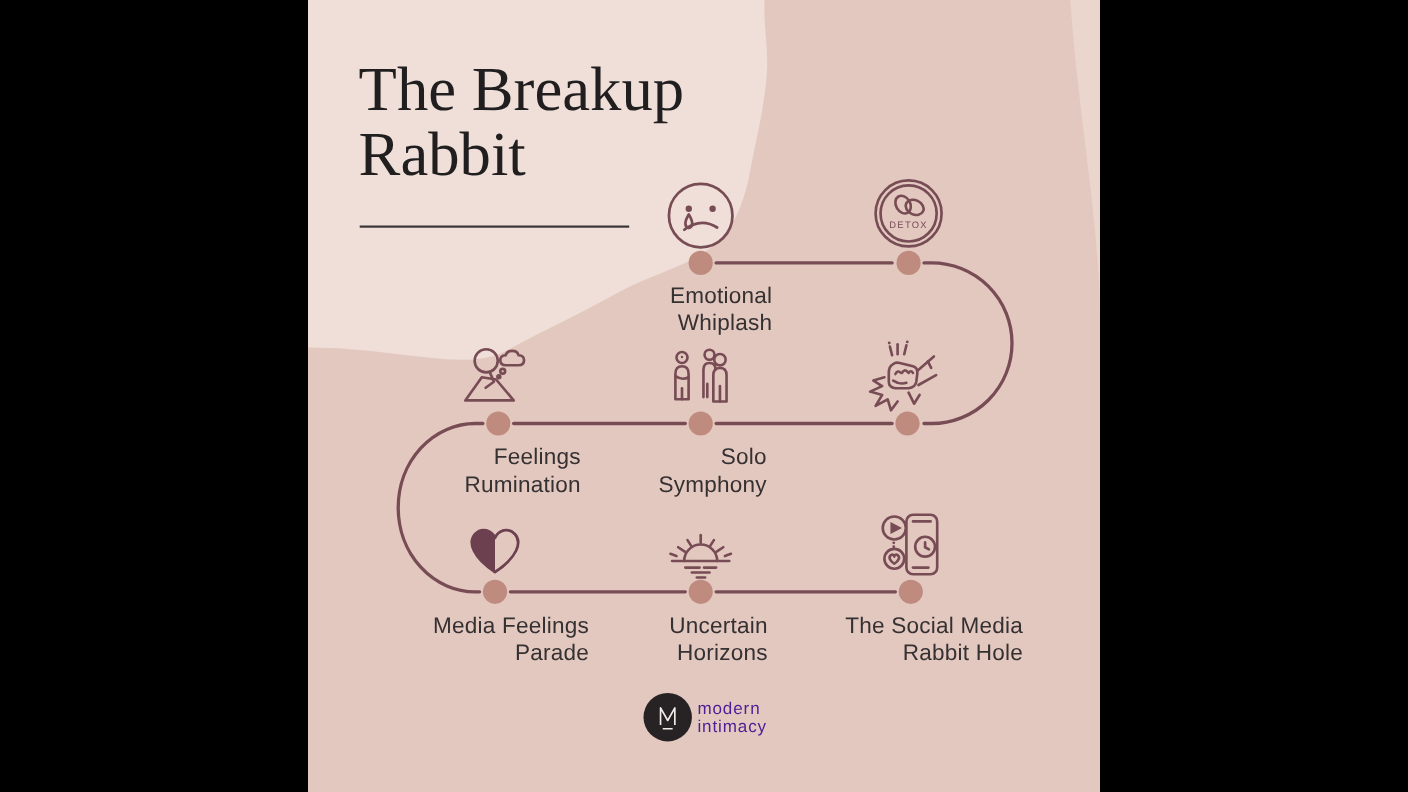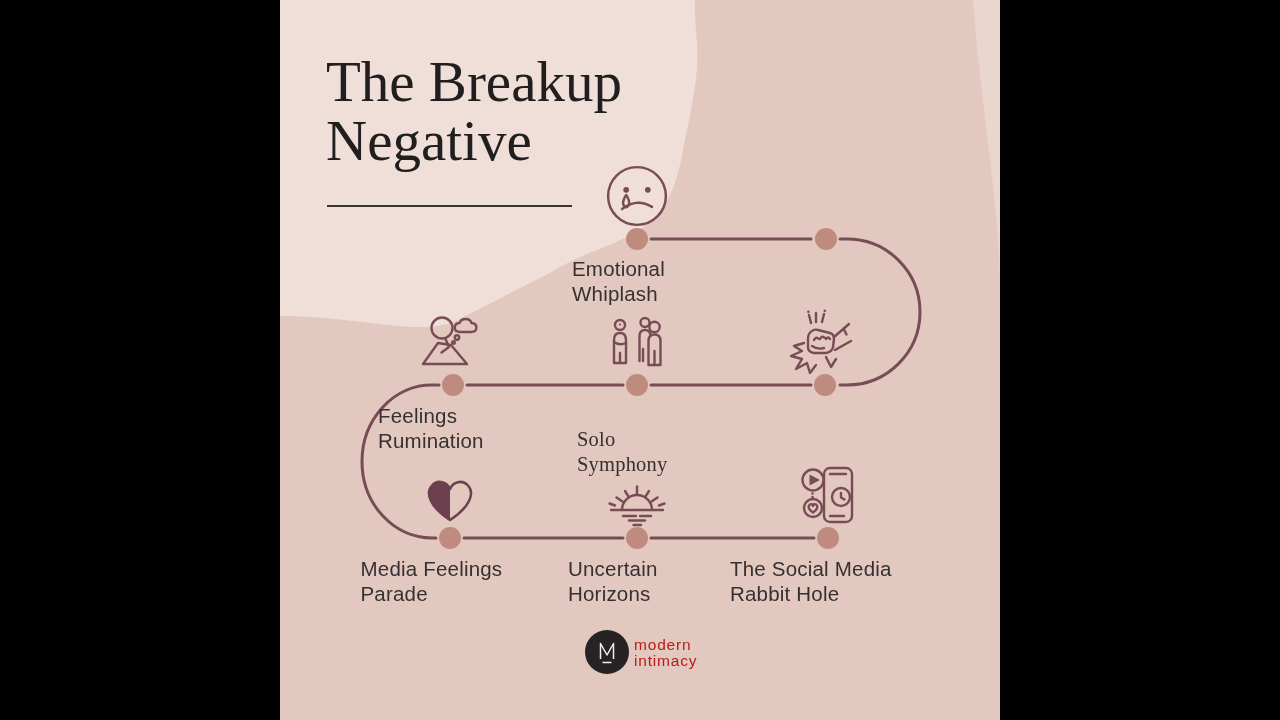--- a/index.html
+++ b/index.html
@@ -2,43 +2,43 @@
 <html><head>
 <meta charset="utf-8">
 <style>
   html,body{margin:0;padding:0;background:#000;width:1280px;height:720px;overflow:hidden;}
   .stage{position:relative;width:1280px;height:720px;background:#000;font-family:"Liberation Sans",sans-serif;}
   .canvas{position:absolute;left:280px;top:0;width:720px;height:720px;background:#e3c8c0;overflow:hidden;}
   .bgsvg{position:absolute;left:0;top:0;width:720px;height:720px;}
   .title{position:absolute;left:46px;top:52px;font-family:"Liberation Serif",serif;font-size:57px;line-height:1.04;color:#211e1f;letter-spacing:0px;}
   .divider{position:absolute;left:47px;top:205px;width:245px;height:2px;background:#3b3536;}
   .subtitle{position:absolute;left:46px;top:219px;width:270px;font-size:19.5px;font-style:italic;line-height:1.32;color:#2e2a2b;letter-spacing:0.2px;}
-  .phase-label{position:absolute;transform:translateX(-50%);text-align:left;font-size:20.5px;line-height:1.24;color:#353031;letter-spacing:0.2px;}
+  .phase-label{position:absolute;transform:translateX(-50%);text-align:right;font-size:20.5px;line-height:1.24;color:#353031;letter-spacing:0.2px;}
   .icon{position:absolute;}
   .icon svg{display:block;}
   .roadmap{position:absolute;left:0;top:0;width:720px;height:720px;pointer-events:none;}
   .logo-circle{position:absolute;left:305px;top:630px;width:44px;height:44px;border-radius:50%;background:#272324;}
-  .brand{position:absolute;left:354px;top:637px;font-size:15.5px;line-height:1.05;color:#b91c1c;letter-spacing:0.8px;}
+  .brand{position:absolute;left:354px;top:637px;font-size:15.5px;line-height:1.05;color:#4c1d95;letter-spacing:0.8px;}
   .stroke{fill:none;stroke:#784c55;stroke-width:2.4;stroke-linecap:round;stroke-linejoin:round;}
   .fillplum{fill:#784c55;stroke:none;}
 </style>
 </head>
 <body>
 
 <div class="stage">
   <div class="canvas">
 
     <svg class="bgsvg" viewBox="0 0 720 720">
       <path d="M0 0 L415 0 C414 25 419 45 417 68 C415 95 409 120 403 150 C398 178 390 205 370 222 C345 243 310 250 282 266 C250 284 215 300 178 320 C140 338 80 316 0 316 Z" fill="#efdfd8"></path>
       <path d="M693 0 C698 70 707 130 713 185 C717 225 720 255 720 285 L720 0 Z" fill="#ebd6ce"></path>
     </svg>
 
     <div class="title">
       <div>The Breakup</div>
-      <div>Negative</div>
+      <div>Rabbit</div>
     </div>
     <div class="divider"></div>
 
     <svg class="roadmap" viewBox="0 0 720 720">
       <g fill="none" stroke="#784c55" stroke-width="3" stroke-linecap="round">
         <path d="M371 239 H531"></path>
         <path d="M560 239 H567 A73 73 0 0 1 567 385 H560"></path>
         <path d="M531 385 H371"></path>
         <path d="M343 385 H187"></path>
         <path d="M159 385 H152 A70 76.5 0 0 0 152 538 H156"></path>
@@ -57,20 +57,29 @@
       </g>
     </svg>
 
     <div class="icon" style="left:324px;top:163px;">
       <svg width="66" height="66" viewBox="0 0 64 64">
         <circle class="stroke" cx="32" cy="32" r="28" stroke-width="3"></circle>
         <circle class="fillplum" cx="21.5" cy="26" r="2.8"></circle>
         <circle class="fillplum" cx="42.5" cy="26" r="2.8"></circle>
         <path class="stroke" d="M17.5 44.5 Q32 33.5 46.5 42.5" stroke-width="3"></path>
         <path class="stroke" d="M21.5 31 C17.5 37.5 17.5 41.5 21.5 43 C25.5 41.5 25.5 37.5 21.5 31 Z" stroke-width="2"></path>
+      </svg>
+    </div>
+    <div class="icon" style="left:512px;top:160px;">
+      <svg width="68" height="68" viewBox="0 0 68 68">
+        <circle class="stroke" cx="34" cy="34" r="30" stroke-width="2.6"></circle>
+        <circle class="stroke" cx="34" cy="34" r="25.5" stroke-width="1.4"></circle>
+        <ellipse class="stroke" cx="29" cy="26" rx="6.5" ry="8.5" transform="rotate(-30 29 26)" stroke-width="1.8"></ellipse>
+        <ellipse class="stroke" cx="39.5" cy="28.5" rx="8.5" ry="6.5" transform="rotate(25 39.5 28.5)" stroke-width="1.8"></ellipse>
+        <text x="34" y="47" text-anchor="middle" font-size="8.5" letter-spacing="1.2" fill="#784c55" font-family="Liberation Sans, sans-serif">DETOX</text>
       </svg>
     </div>
 
     <div class="icon" style="left:138px;top:311px;">
       <svg width="70" height="64" viewBox="0 0 70 64">
         <circle class="stroke" cx="24" cy="17" r="10.5"></circle>
         <path class="stroke" d="M5 53 L20 32 L33 34 L49 53 Z"></path>
         <path class="stroke" d="M27.5 28 L31 36 L23.5 41.5" stroke-width="2"></path>
         <path class="stroke" d="M42 21 q-5.2 0 -5.2 -4.5 q0 -4.3 4.8 -4.5 q1.2 -4 6 -4 q4.8 0 5.8 4 q5 0.2 5 4.5 q0 4.5 -5.2 4.5 z" stroke-width="1.8"></path>
         <circle class="stroke" cx="39" cy="26.5" r="2.2" stroke-width="1.6"></circle>
@@ -150,21 +159,21 @@
         <path class="stroke" d="M43 29 V33.5 L46.5 35.5" stroke-width="1.8"></path>
         <circle cx="15" cy="44" r="9" fill="#e3c8c0" stroke="#784c55" stroke-width="2.4"></circle>
         <path class="stroke" d="M15 48.5 c-4.2 -2.6 -5.6 -6.1 -3 -7.9 c1.6 -1.1 3 0 3 1.4 c0 -1.4 1.4 -2.5 3 -1.4 c2.6 1.8 1.2 5.3 -3 7.9 z" stroke-width="1.7"></path>
         <circle class="fillplum" cx="14.5" cy="29.5" r="1.3"></circle>
         <circle class="fillplum" cx="14.5" cy="33" r="1.3"></circle>
       </svg>
     </div>
 
     <div class="phase-label" style="left:357px;top:256px;width:130px;">Emotional Whiplash</div>
     <div class="phase-label" style="left:173px;top:403px;width:150px;">Feelings Rumination</div>
-    <div class="phase-label" style="left:357px;top:427px;width:120px;font-family:Liberation Serif, serif;">Solo Symphony</div>
+    <div class="phase-label" style="left:357px;top:403px;width:120px;">Solo Symphony</div>
     <div class="phase-label" style="left:168px;top:556px;width:175px;">Media Feelings Parade</div>
     <div class="phase-label" style="left:550px;top:556px;width:200px;">The Social Media Rabbit Hole</div>
     <div class="phase-label" style="left:353px;top:556px;width:130px;">Uncertain Horizons</div>
 
     <div class="logo-circle">
       <svg width="44" height="44" viewBox="0 0 44 44">
         <path d="M15.5 29 V13.5 L22 25 L28.5 13.5 V29" fill="none" stroke="#f4ece8" stroke-width="1.5" stroke-linejoin="round"></path>
         <path d="M17.5 32.5 H26.5" fill="none" stroke="#f4ece8" stroke-width="1.5"></path>
       </svg>
     </div>

